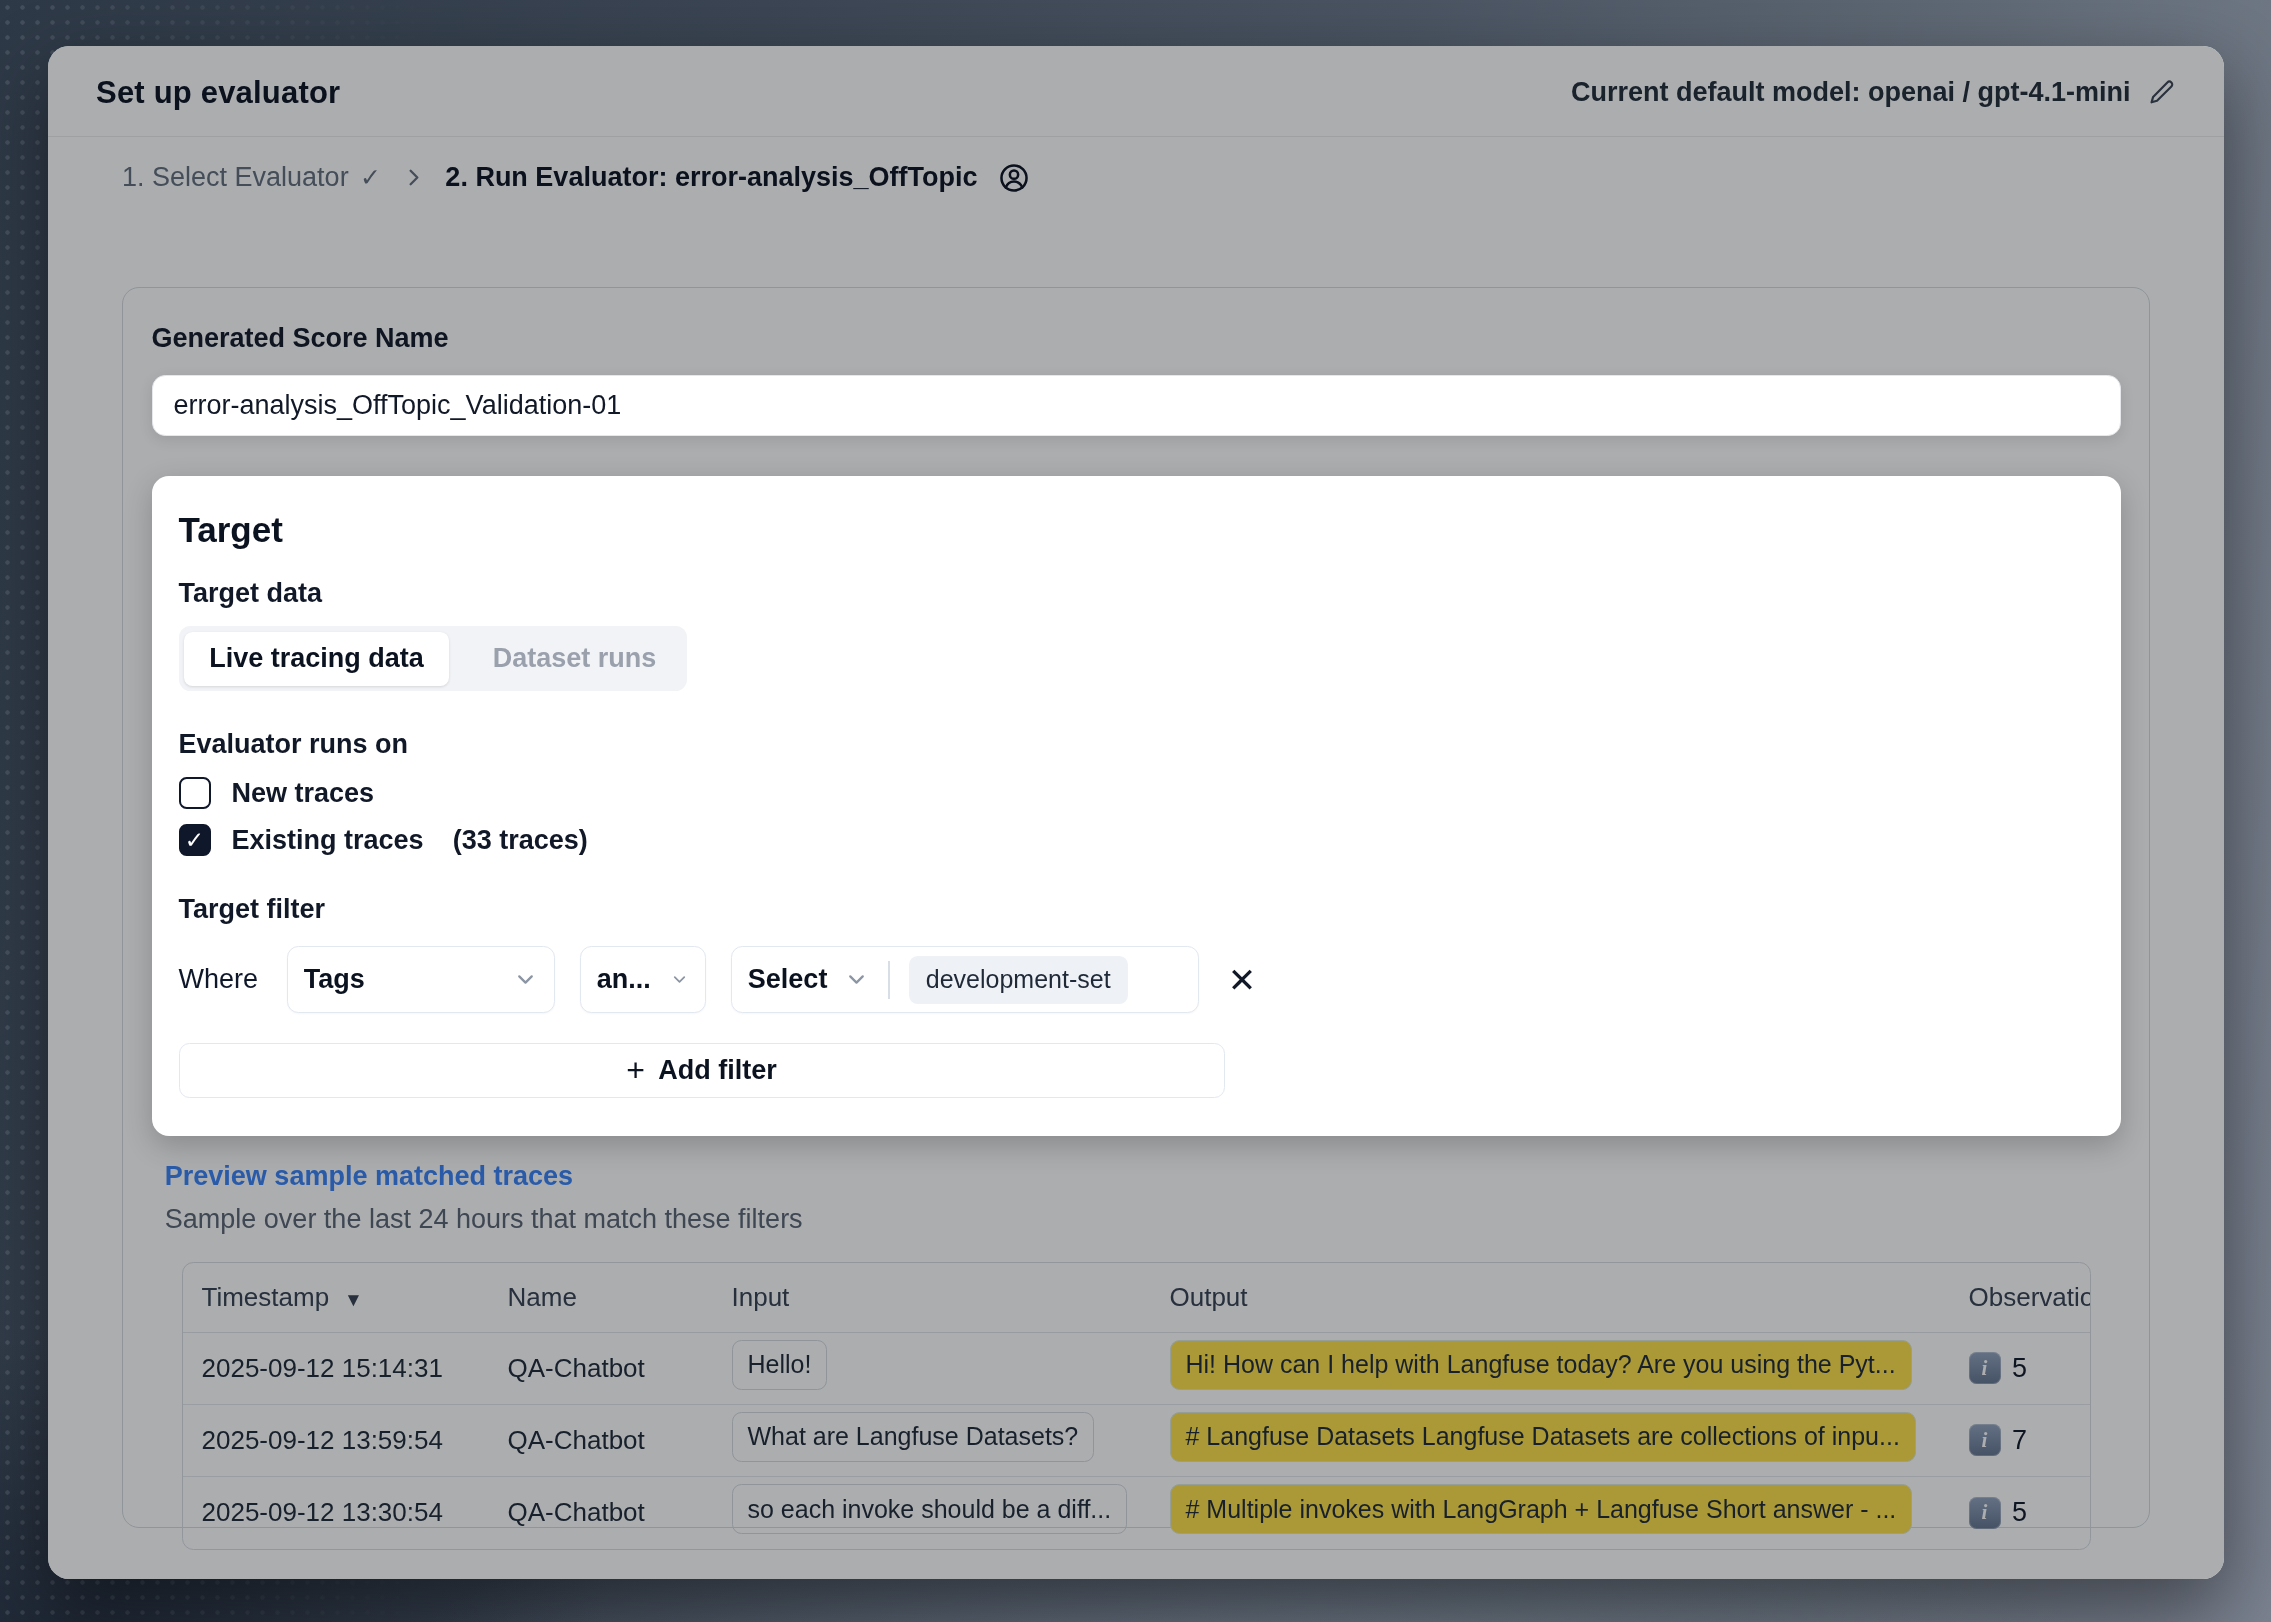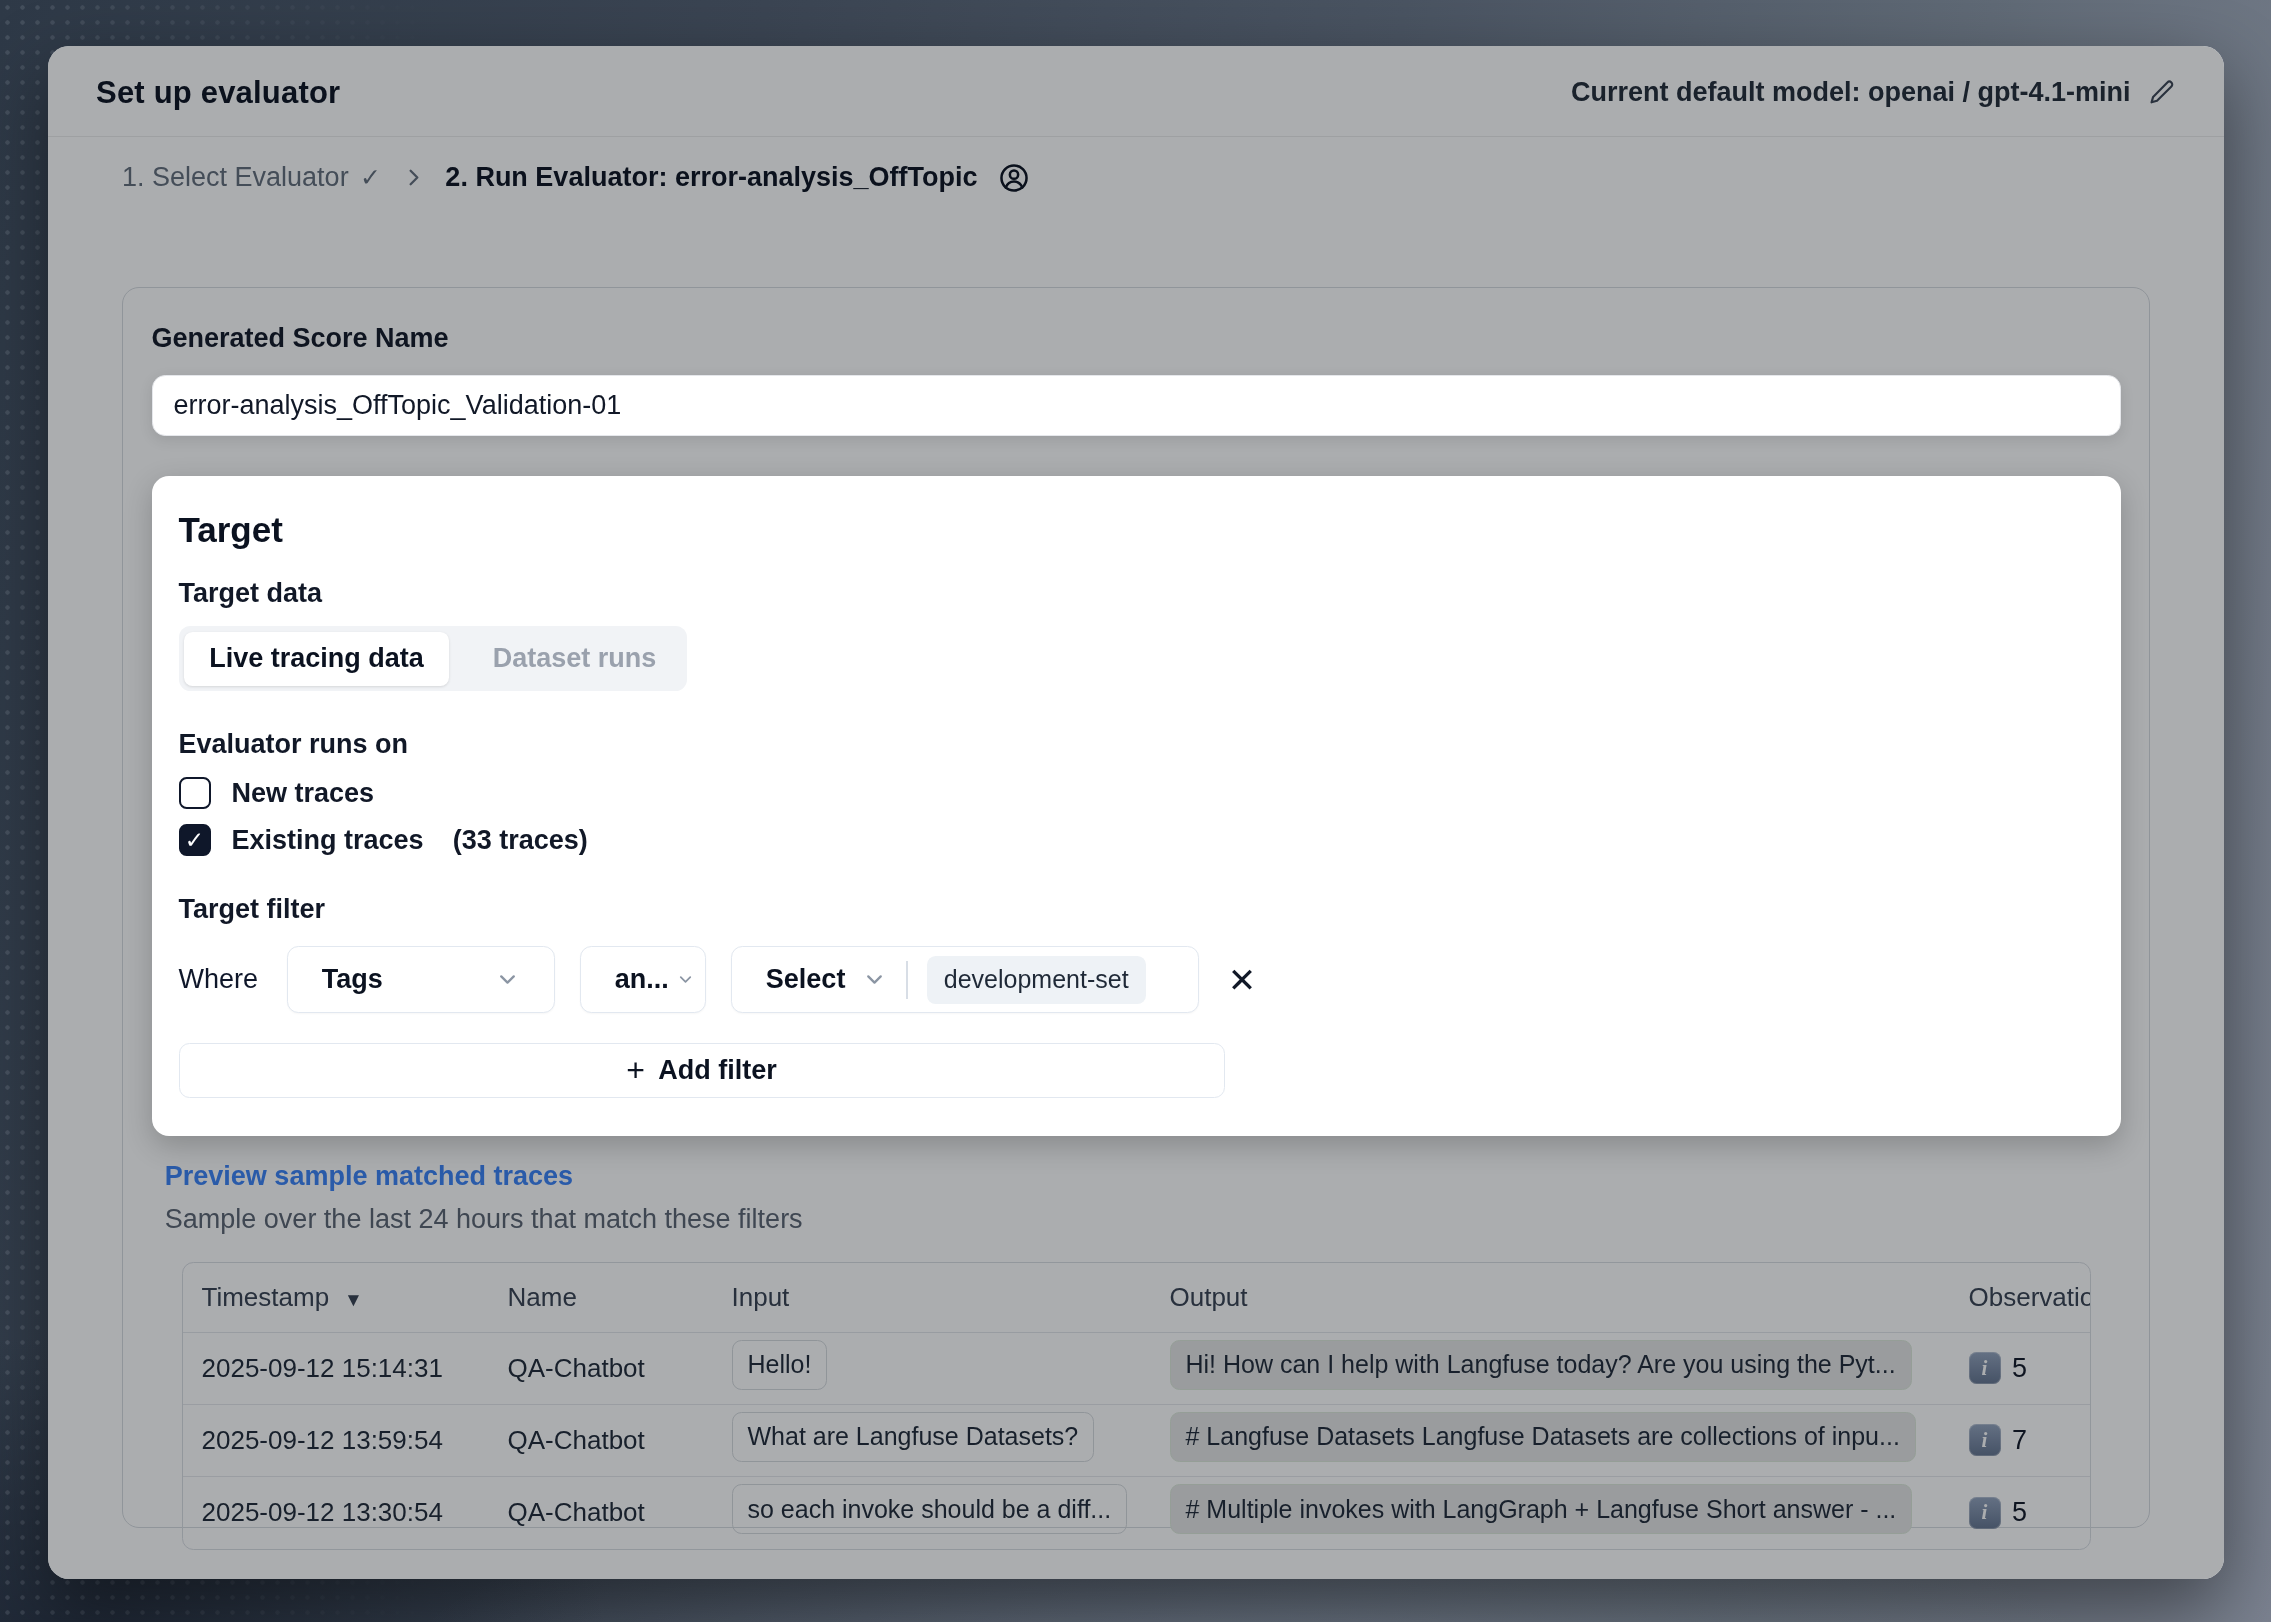--- a/index.html
+++ b/index.html
@@ -90,21 +90,21 @@
   .checkbox .tick { color:#fff; font-size:23px; font-weight:700; line-height:1; }
   .check-label { font-size:27px; font-weight:600; color:#111827; }
   .check-suffix { font-size:27px; font-weight:600; color:#111827; margin-left:25px; }
 
   .filter-label { margin-top:38px; }
   .filter-row { display:flex; align-items:center; gap:25px; margin-top:21px; }
   .where-word { font-size:27px; color:#0f172a; margin-right:3.8px; }
   .select-ctl {
     display:inline-flex; align-items:center; justify-content:space-between;
     height:67px; border:1px solid #e2e8f0; border-radius:11.4px; background:#fff;
-    font-size:27px; font-weight:600; color:#0b1220; padding:0 34px; cursor:pointer;
+    font-size:27px; font-weight:600; color:#0b1220; padding:0 16px; cursor:pointer;
     box-shadow:0 1px 1.9px rgba(0,0,0,.03);
   }
   .ctl-col { width:268px; }
   .ctl-op  { width:126px; }
   .ctl-val { width:468px; gap:15px; justify-content:flex-start; }
   .chev { display:inline-flex; margin-left:13.3px; }
   .v-div { width:1.9px; height:38px; background:#d8dee6; margin:0 3.8px; }
   .chip {
     background:#eef2f6; border-radius:8.6px; padding:9.5px 17px;
     font-size:25px; font-weight:400; color:#1f2937; white-space:nowrap; cursor:pointer;
@@ -135,21 +135,21 @@
   .t-cell.right { text-align:right; }
   .t-body-row { height:72px; border-bottom:1px solid #e5e7eb; font-size:26px; color:#1f2937; cursor:pointer; }
   .t-body-row:last-child { border-bottom:none; }
   .sort-icon { font-size:19px; color:#374151; margin-left:7.6px; }
 
   .cell-pill {
     display:inline-block; max-width:100%; border:1px solid #d6dade; border-radius:9.5px;
     padding:9.5px 15px; font-size:25px; color:#1f2937;
     white-space:nowrap; overflow:hidden; text-overflow:ellipsis;
   }
-  .cell-pill.output { background:#e5e5e5; border-color:#dde9da; }
+  .cell-pill.output { background:#fde047; border-color:#dde9da; }
   .lvl-wrap { display:flex; align-items:center; gap:11.4px; }
   .lvl-badge {
     width:32px; height:32px; border-radius:7.6px;
     background:linear-gradient(#93a3bd,#64748f);
     color:#fff; font-size:21px; font-weight:700; font-style:italic;
     display:inline-flex; align-items:center; justify-content:center;
     font-family:"Liberation Serif","DejaVu Serif",serif;
     box-shadow:inset 0 0 0 1px rgba(255,255,255,.25);
   }
   .lvl-count { font-size:27px; color:#111827; }

